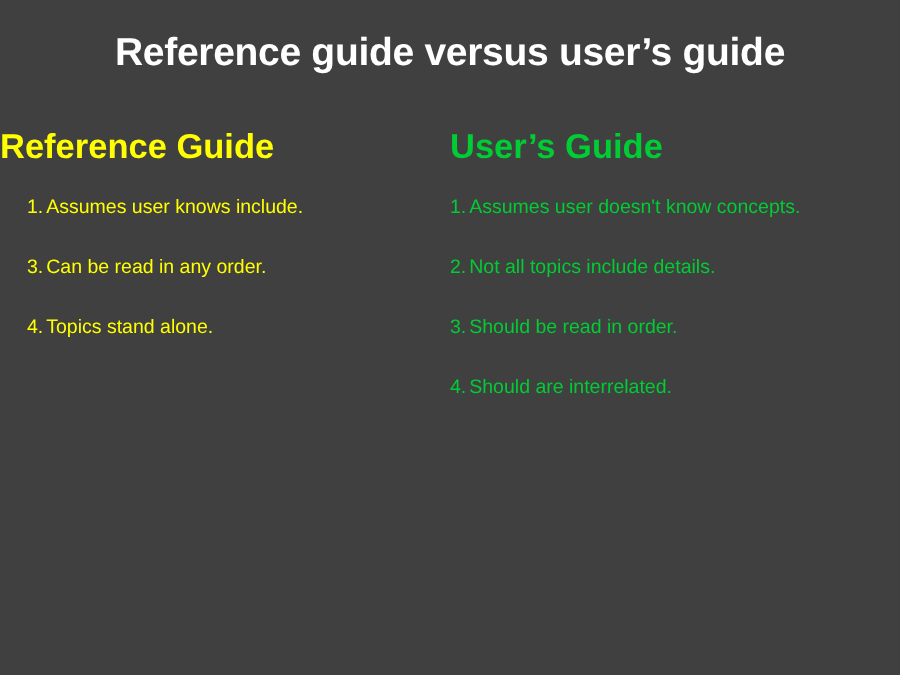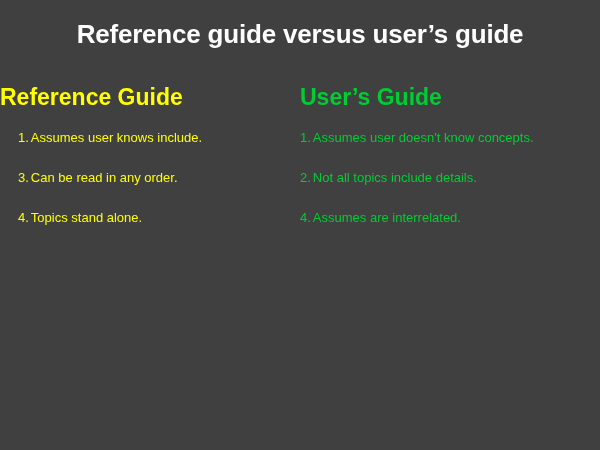--- a/index.html
+++ b/index.html
@@ -127,19 +127,22 @@
     <div class="column" id="column-user">
       <div class="column-header">User’s Guide</div>
       <div class="column-items">
         <div class="column-item">
           <span class="item-number">1.</span><span class="item-text">Assumes user doesn't know concepts.</span>
         </div>
         <div class="column-item">
           <span class="item-number">2.</span><span class="item-text">Not all topics include details.</span>
         </div>
         <div class="column-item">
-          <span class="item-number">4.</span><span class="item-text">Assumes are interrelated.</span>
+          <span class="item-number">3.</span><span class="item-text">Should be read in order.</span>
+        </div>
+        <div class="column-item">
+          <span class="item-number">4.</span><span class="item-text">Should are interrelated.</span>
         </div>
       </div>
     </div>
 
   </div>
 </div>
 
 </body></html>

